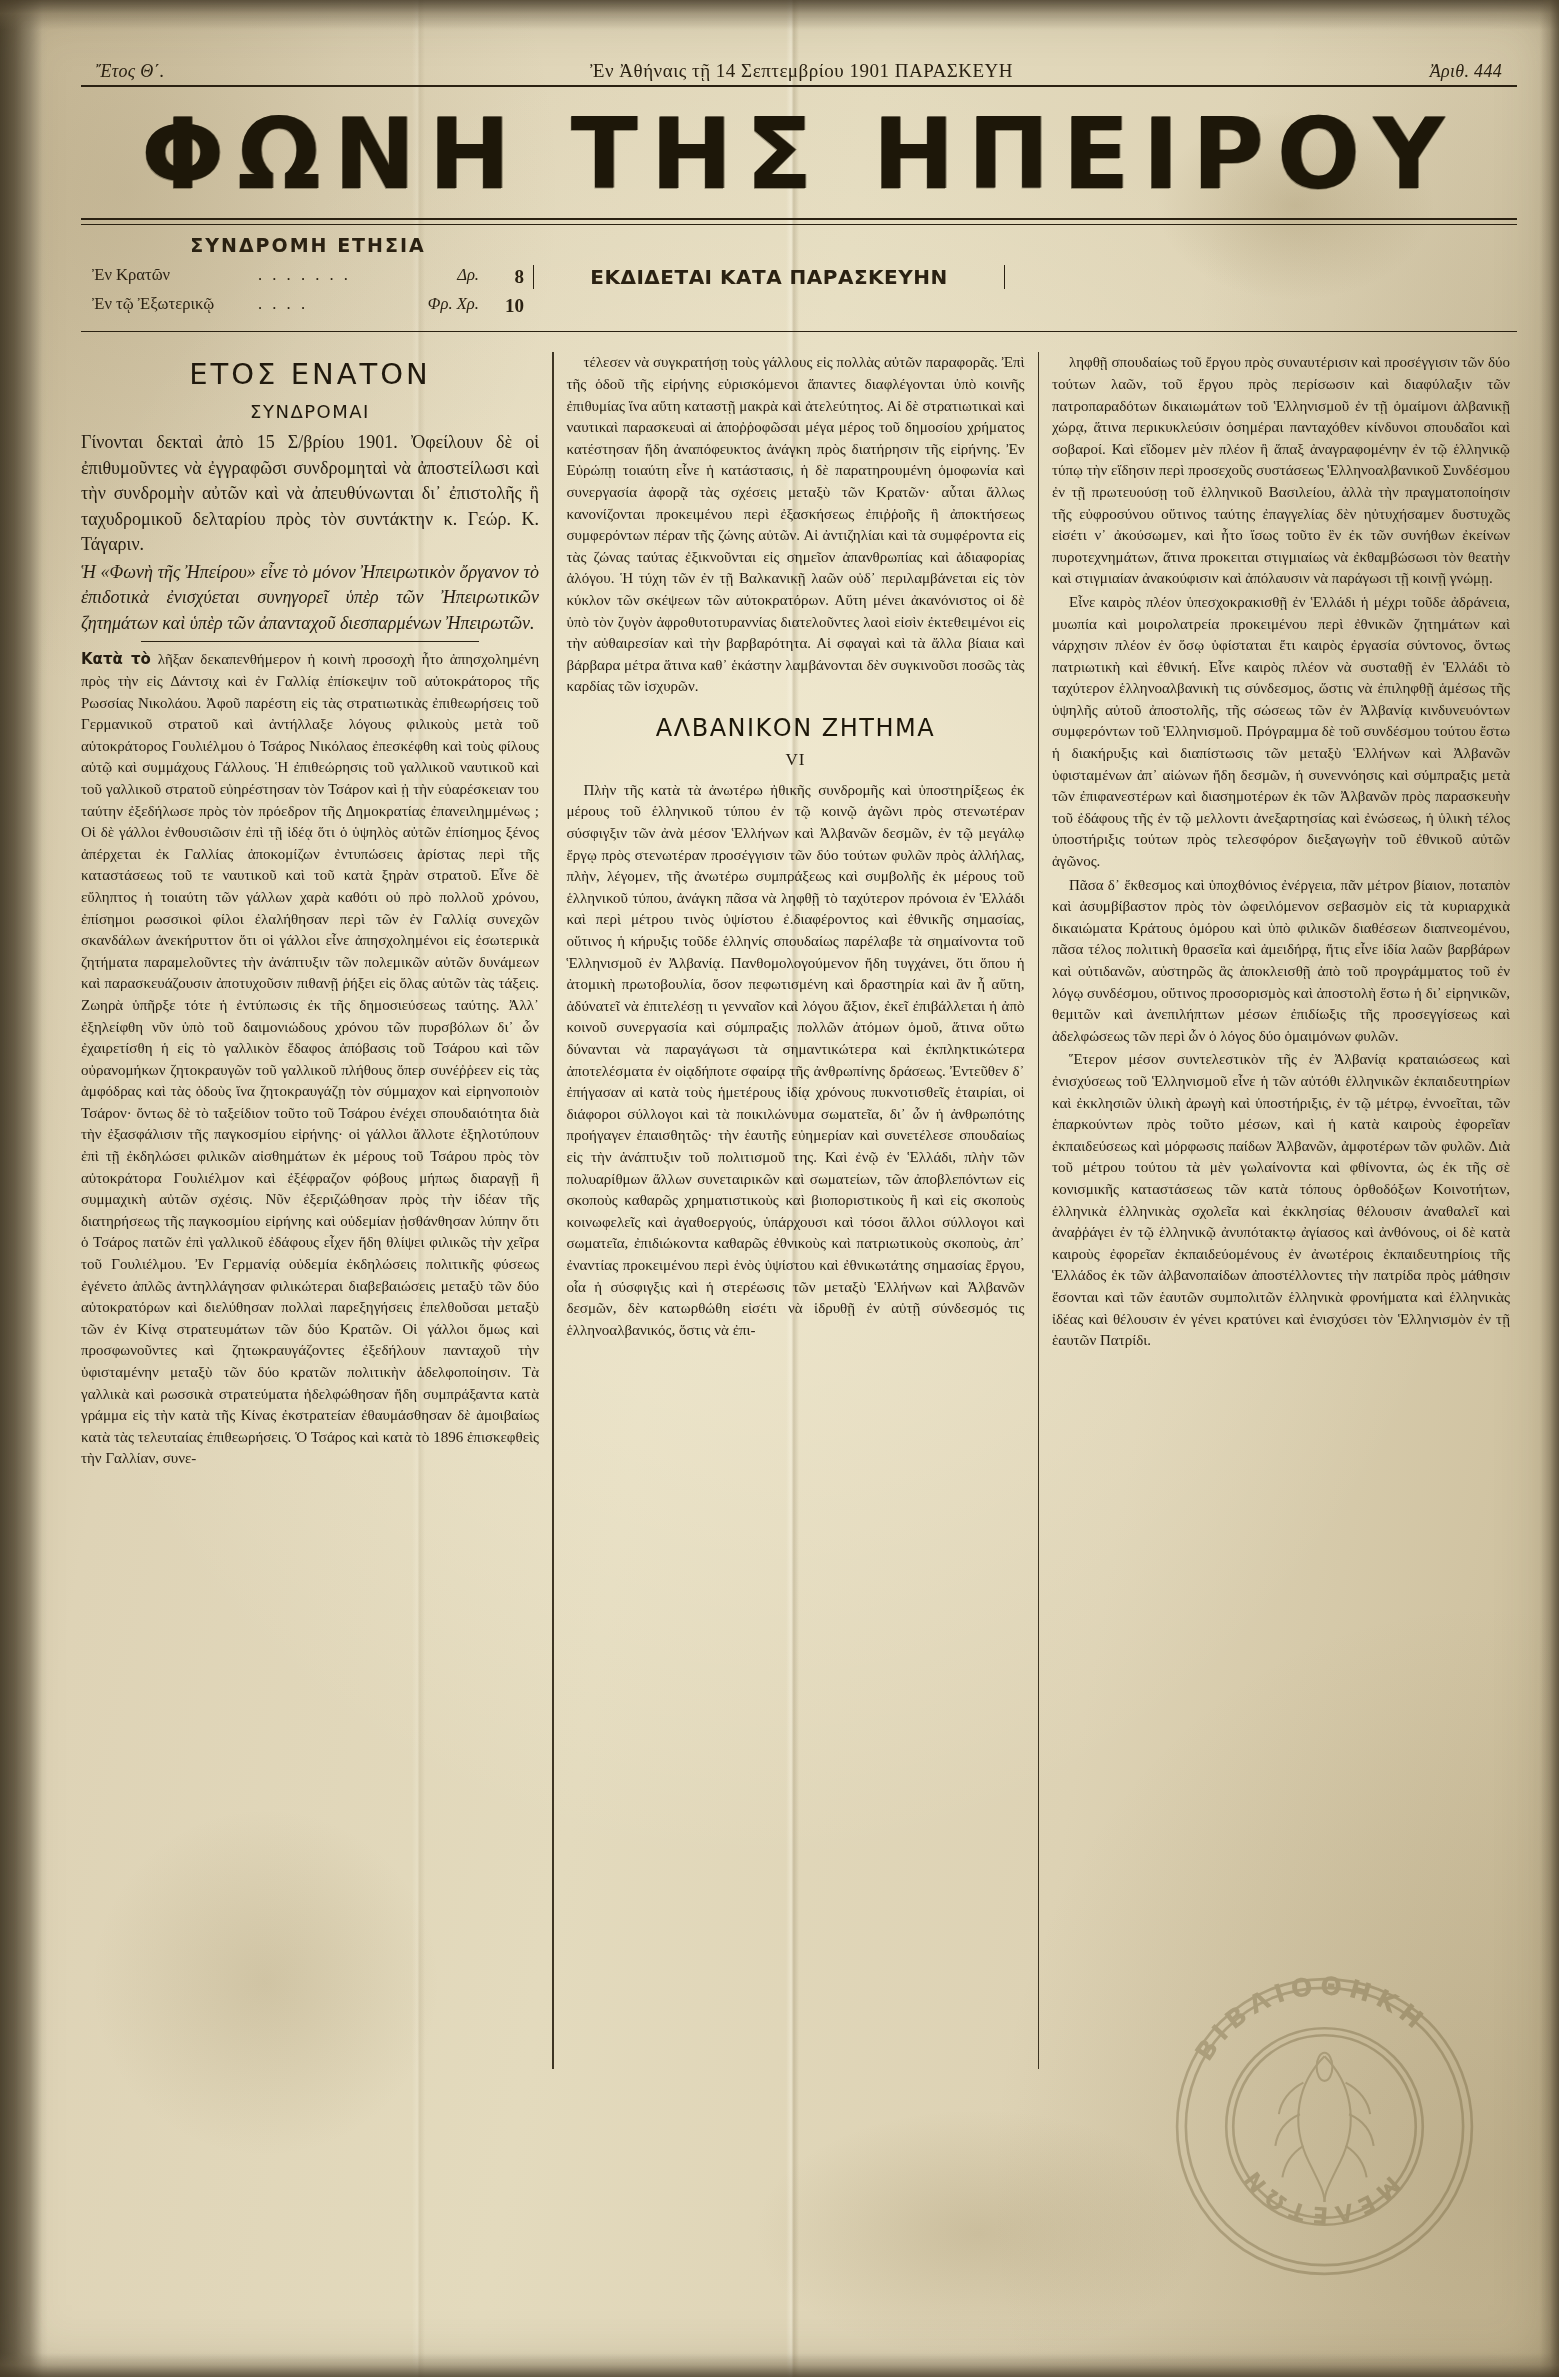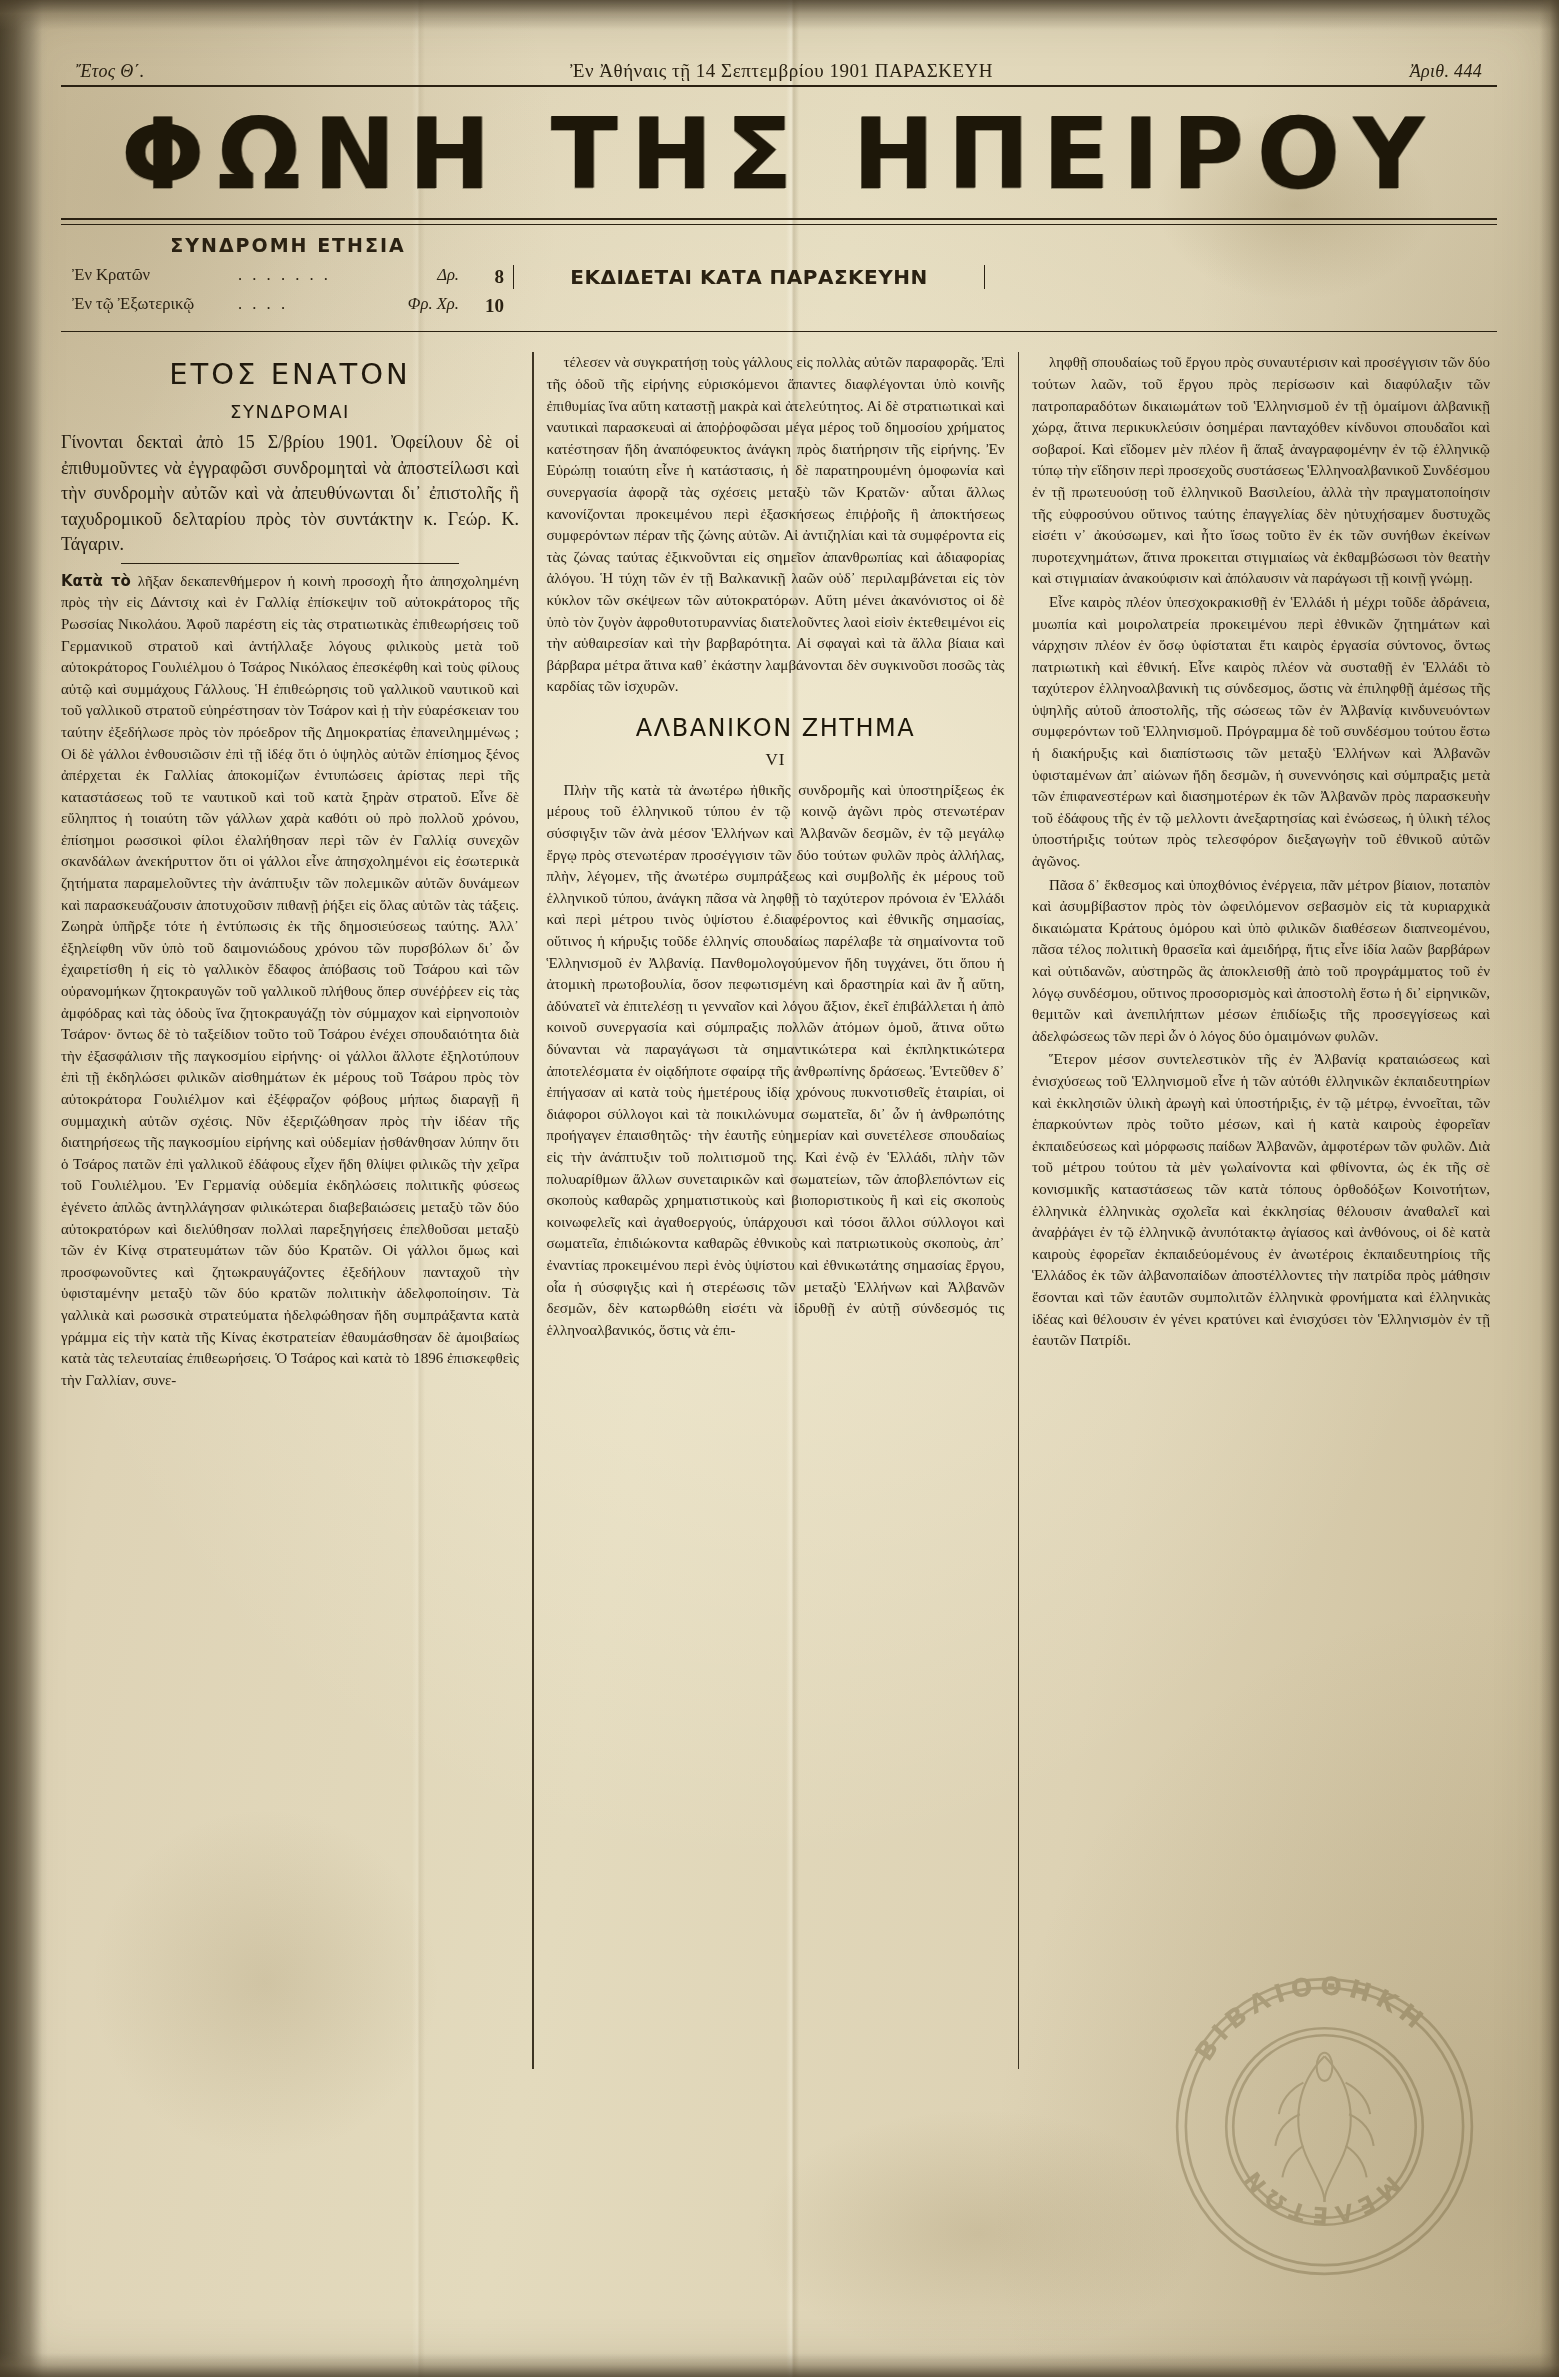--- a/index.html
+++ b/index.html
@@ -71,21 +71,21 @@
   }
   .stain {
     position: absolute;
     border-radius: 50%;
     pointer-events: none;
   }
 
   
   .sheet {
     position: absolute;
-    left: 56px;
+    left: 76px;
     top: 60px;
     width: 1446px;
     height: 2269px;
   }
 
   
   .mast-line {
     display: flex;
     align-items: baseline;
     justify-content: space-between;
@@ -324,20 +324,21 @@
       </div>
     </div>
     <div class="rule thin"></div>
 
     <div class="columns">
 
       <div class="col-body">
         <div class="etos-head">ΕΤΟΣ ΕΝΑΤΟΝ</div>
         <div class="sub-head">ΣΥΝΔΡΟΜΑΙ</div>
         <p class="notice noindent">Γίνονται δεκταὶ ἀπὸ 15 Σ/βρίου 1901. Ὀφείλουν δὲ οἱ ἐπιθυμοῦντες νὰ ἐγγραφῶσι συνδρομηταὶ νὰ ἀποστείλωσι καὶ τὴν συνδρομὴν αὐτῶν καὶ νὰ ἀπευθύνωνται δι᾽ ἐπιστολῆς ἢ ταχυδρομικοῦ δελταρίου πρὸς τὸν συντάκτην κ. Γεώρ. Κ. Τάγαριν.</p>
+        <p class="notice italic noindent">Ἡ «Φωνὴ τῆς Ἠπείρου» εἶνε τὸ μόνον Ἠπειρωτικὸν ὄργανον τὸ ἐπιδοτικὰ ἐνισχύεται συνηγορεῖ ὑπὲρ τῶν Ἠπειρωτικῶν ζητημάτων καὶ ὑπὲρ τῶν ἀπανταχοῦ διεσπαρμένων Ἠπειρωτῶν.</p>
         <div class="rule-sm"></div>
         <p class="noindent"><span class="bold-lead">Κατὰ τὸ</span> <span>λῆξαν δεκαπενθήμερον ἡ κοινὴ προσοχὴ ἦτο ἀπησχολημένη πρὸς τὴν εἰς Δάντσιχ καὶ ἐν Γαλλίᾳ ἐπίσκεψιν τοῦ αὐτοκράτορος τῆς Ρωσσίας Νικολάου. Ἀφοῦ παρέστη εἰς τὰς στρατιωτικὰς ἐπιθεωρήσεις τοῦ Γερμανικοῦ στρατοῦ καὶ ἀντήλλαξε λόγους φιλικοὺς μετὰ τοῦ αὐτοκράτορος Γουλιέλμου ὁ Τσάρος Νικόλαος ἐπεσκέφθη καὶ τοὺς φίλους αὐτῷ καὶ συμμάχους Γάλλους. Ἡ ἐπιθεώρησις τοῦ γαλλικοῦ ναυτικοῦ καὶ τοῦ γαλλικοῦ στρατοῦ εὐηρέστησαν τὸν Τσάρον καὶ ᾐ τὴν εὐαρέσκειαν του ταύτην ἐξεδήλωσε πρὸς τὸν πρόεδρον τῆς Δημοκρατίας ἐπανειλημμένως ; Οἱ δὲ γάλλοι ἐνθουσιῶσιν ἐπὶ τῇ ἰδέᾳ ὅτι ὁ ὑψηλὸς αὐτῶν ἐπίσημος ξένος ἀπέρχεται ἐκ Γαλλίας ἀποκομίζων ἐντυπώσεις ἀρίστας περὶ τῆς καταστάσεως τοῦ τε ναυτικοῦ καὶ τοῦ κατὰ ξηρὰν στρατοῦ. Εἶνε δὲ εὔληπτος ἡ τοιαύτη τῶν γάλλων χαρὰ καθότι οὐ πρὸ πολλοῦ χρόνου, ἐπίσημοι ρωσσικοὶ φίλοι ἐλαλήθησαν περὶ τῶν ἐν Γαλλίᾳ συνεχῶν σκανδάλων ἀνεκήρυττον ὅτι οἱ γάλλοι εἶνε ἀπησχολημένοι εἰς ἐσωτερικὰ ζητήματα παραμελοῦντες τὴν ἀνάπτυξιν τῶν πολεμικῶν αὐτῶν δυνάμεων καὶ παρασκευάζουσιν ἀποτυχοῦσιν πιθανῇ ῥήξει εἰς ὅλας αὐτῶν τὰς τάξεις. Ζωηρὰ ὑπῆρξε τότε ἡ ἐντύπωσις ἐκ τῆς δημοσιεύσεως ταύτης. Ἀλλ᾽ ἐξηλείφθη νῦν ὑπὸ τοῦ δαιμονιώδους χρόνου τῶν πυρσβόλων δι᾽ ὧν ἐχαιρετίσθη ἡ εἰς τὸ γαλλικὸν ἔδαφος ἀπόβασις τοῦ Τσάρου καὶ τῶν οὐρανομήκων ζητοκραυγῶν τοῦ γαλλικοῦ πλήθους ὅπερ συνέῤῥεεν εἰς τὰς ἀμφόδρας καὶ τὰς ὁδοὺς ἵνα ζητοκραυγάζῃ τὸν σύμμαχον καὶ εἰρηνοποιὸν Τσάρον· ὄντως δὲ τὸ ταξείδιον τοῦτο τοῦ Τσάρου ἐνέχει σπουδαιότητα διὰ τὴν ἐξασφάλισιν τῆς παγκοσμίου εἰρήνης· οἱ γάλλοι ἄλλοτε ἐξηλοτύπουν ἐπὶ τῇ ἐκδηλώσει φιλικῶν αἰσθημάτων ἐκ μέρους τοῦ Τσάρου πρὸς τὸν αὐτοκράτορα Γουλιέλμον καὶ ἐξέφραζον φόβους μήπως διαραγῇ ἢ συμμαχικὴ αὐτῶν σχέσις. Νῦν ἐξεριζώθησαν πρὸς τὴν ἰδέαν τῆς διατηρήσεως τῆς παγκοσμίου εἰρήνης καὶ οὐδεμίαν ᾐσθάνθησαν λύπην ὅτι ὁ Τσάρος πατῶν ἐπὶ γαλλικοῦ ἐδάφους εἶχεν ἤδη θλίψει φιλικῶς τὴν χεῖρα τοῦ Γουλιέλμου. Ἐν Γερμανίᾳ οὐδεμία ἐκδηλώσεις πολιτικῆς φύσεως ἐγένετο ἁπλῶς ἀντηλλάγησαν φιλικώτεραι διαβεβαιώσεις μεταξὺ τῶν δύο αὐτοκρατόρων καὶ διελύθησαν πολλαὶ παρεξηγήσεις ἐπελθοῦσαι μεταξὺ τῶν ἐν Κίνᾳ στρατευμάτων τῶν δύο Κρατῶν. Οἱ γάλλοι ὅμως καὶ προσφωνοῦντες καὶ ζητωκραυγάζοντες ἐξεδήλουν πανταχοῦ τὴν ὑφισταμένην μεταξὺ τῶν δύο κρατῶν πολιτικὴν ἀδελφοποίησιν. Τὰ γαλλικὰ καὶ ρωσσικὰ στρατεύματα ἠδελφώθησαν ἤδη συμπράξαντα κατὰ γράμμα εἰς τὴν κατὰ τῆς Κίνας ἐκστρατείαν ἐθαυμάσθησαν δὲ ἀμοιβαίως κατὰ τὰς τελευταίας ἐπιθεωρήσεις. Ὁ Τσάρος καὶ κατὰ τὸ 1896 ἐπισκεφθεὶς τὴν Γαλλίαν, συνε-</span></p>
       </div>
 
       <div class="col-sep"></div>
 
       <div class="col-body">
         <p>τέλεσεν νὰ συγκρατήσῃ τοὺς γάλλους εἰς πολλὰς αὐτῶν παραφορᾶς. Ἐπὶ τῆς ὁδοῦ τῆς εἰρήνης εὑρισκόμενοι ἅπαντες διαφλέγονται ὑπὸ κοινῆς ἐπιθυμίας ἵνα αὕτη καταστῇ μακρὰ καὶ ἀτελεύτητος. Αἱ δὲ στρατιωτικαὶ καὶ ναυτικαὶ παρασκευαὶ αἱ ἀποῤῥοφῶσαι μέγα μέρος τοῦ δημοσίου χρήματος κατέστησαν ἤδη ἀναπόφευκτος ἀνάγκη πρὸς διατήρησιν τῆς εἰρήνης. Ἐν Εὐρώπῃ τοιαύτη εἶνε ἡ κατάστασις, ἡ δὲ παρατηρουμένη ὁμοφωνία καὶ συνεργασία ἀφορᾷ τὰς σχέσεις μεταξὺ τῶν Κρατῶν· αὗται ἄλλως κανονίζονται προκειμένου περὶ ἐξασκήσεως ἐπιῤῥοῆς ἢ ἀποκτήσεως συμφερόντων πέραν τῆς ζώνης αὐτῶν. Αἱ ἀντιζηλίαι καὶ τὰ συμφέροντα εἰς τὰς ζώνας ταύτας ἐξικνοῦνται εἰς σημεῖον ἀπανθρωπίας καὶ ἀδιαφορίας ἀλόγου. Ἡ τύχη τῶν ἐν τῇ Βαλκανικῇ λαῶν οὐδ᾽ περιλαμβάνεται εἰς τὸν κύκλον τῶν σκέψεων τῶν αὐτοκρατόρων. Αὕτη μένει ἀκανόνιστος οἱ δὲ ὑπὸ τὸν ζυγὸν ἀφροθυτοτυραννίας διατελοῦντες λαοὶ εἰσὶν ἐκτεθειμένοι εἰς τὴν αὐθαιρεσίαν καὶ τὴν βαρβαρότητα. Αἱ σφαγαὶ καὶ τὰ ἄλλα βίαια καὶ βάρβαρα μέτρα ἅτινα καθ᾽ ἑκάστην λαμβάνονται δὲν συγκινοῦσι ποσῶς τὰς καρδίας τῶν ἰσχυρῶν.</p>
         <div class="art-title">ΑΛΒΑΝΙΚΟΝ ΖΗΤΗΜΑ</div>
         <div class="art-num">VI</div>

